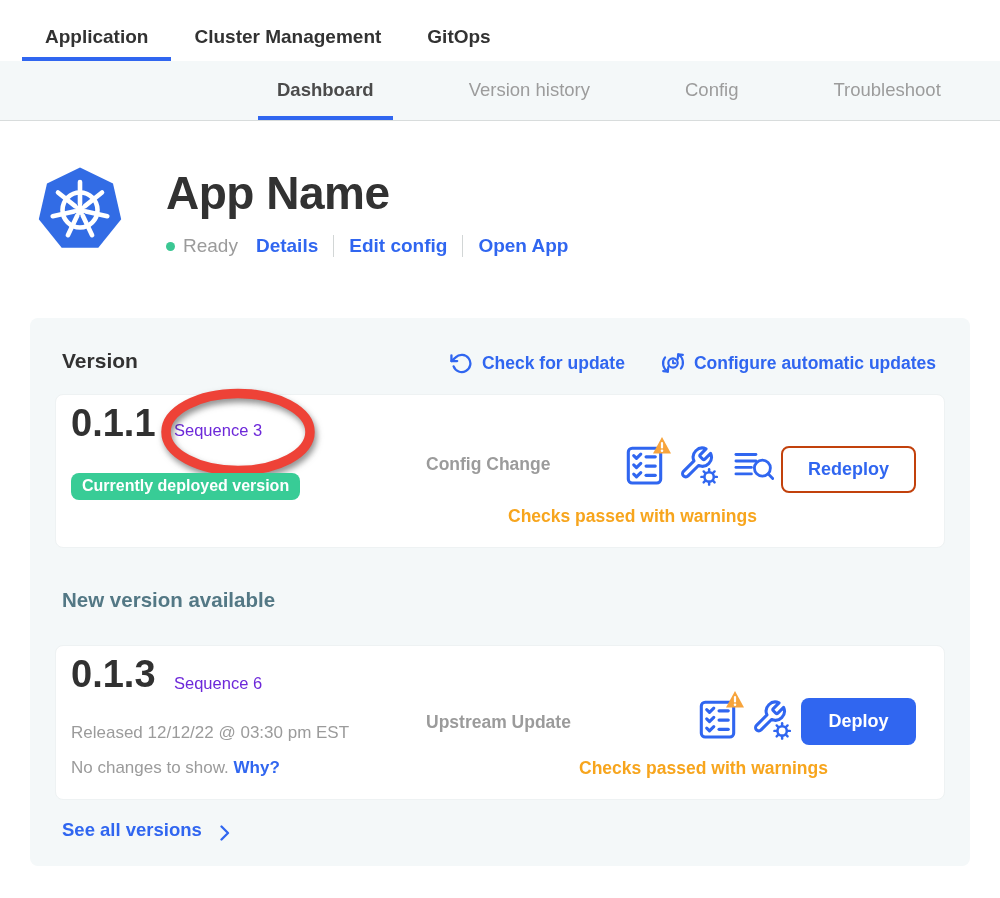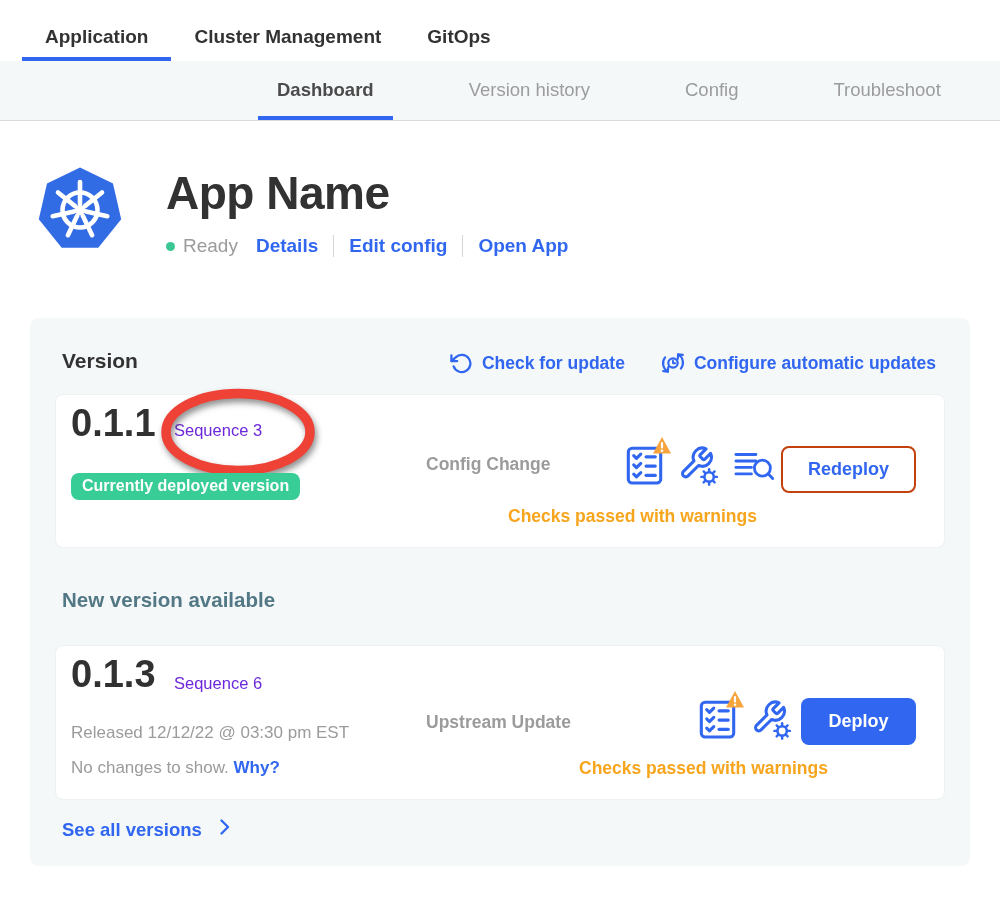--- a/index.html
+++ b/index.html
@@ -59,21 +59,21 @@
 
   .btn { font-family:"Liberation Sans",sans-serif; font-size:18px; font-weight:700;
          border-radius:8px; cursor:pointer; }
   .btn-outline { position:absolute; left:725px; top:51px; width:135px; height:47px;
                  background:#fff; border:2px solid #c2410c; color:#3066F0; }
   .btn-solid   { position:absolute; left:745px; top:52px; width:115px; height:47px;
                  background:#3066F0; border:none; color:#fff; }
 
   .new-heading { position:absolute; left:32px; top:270px; font-size:20.5px; font-weight:700; color:#537885; }
   .why-link { color:#3066F0; font-weight:700; cursor:pointer; }
-  .see-all { position:absolute; left:32px; top:501px; display:flex; align-items:flex-start; gap:18px;
+  .see-all { position:absolute; left:32px; top:501px; display:flex; align-items:flex-end; gap:18px;
              font-size:18.5px; font-weight:700; color:#3066F0; cursor:pointer; }
 
   .annotation { position:absolute; left:96px; top:-14px; pointer-events:none;
                 filter:drop-shadow(2px 4px 3px rgba(50,50,50,0.55)); }
   svg { display:block; }
 </style>
 </head>
 <body>
 
 <div class="topnav">

